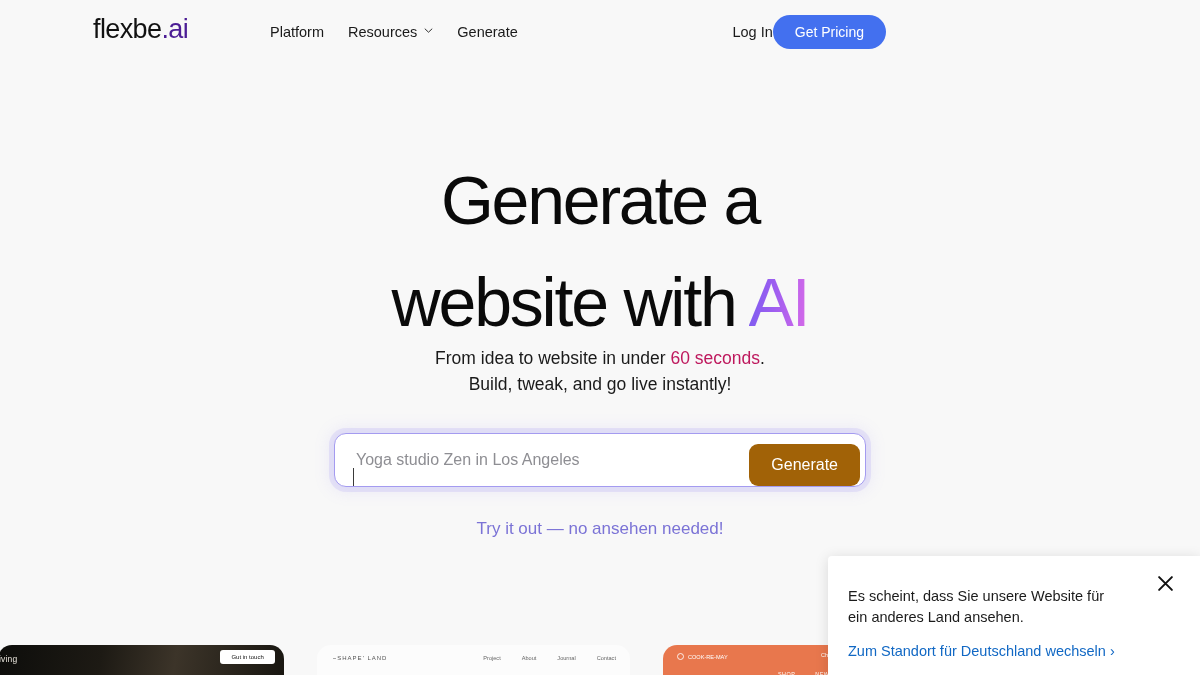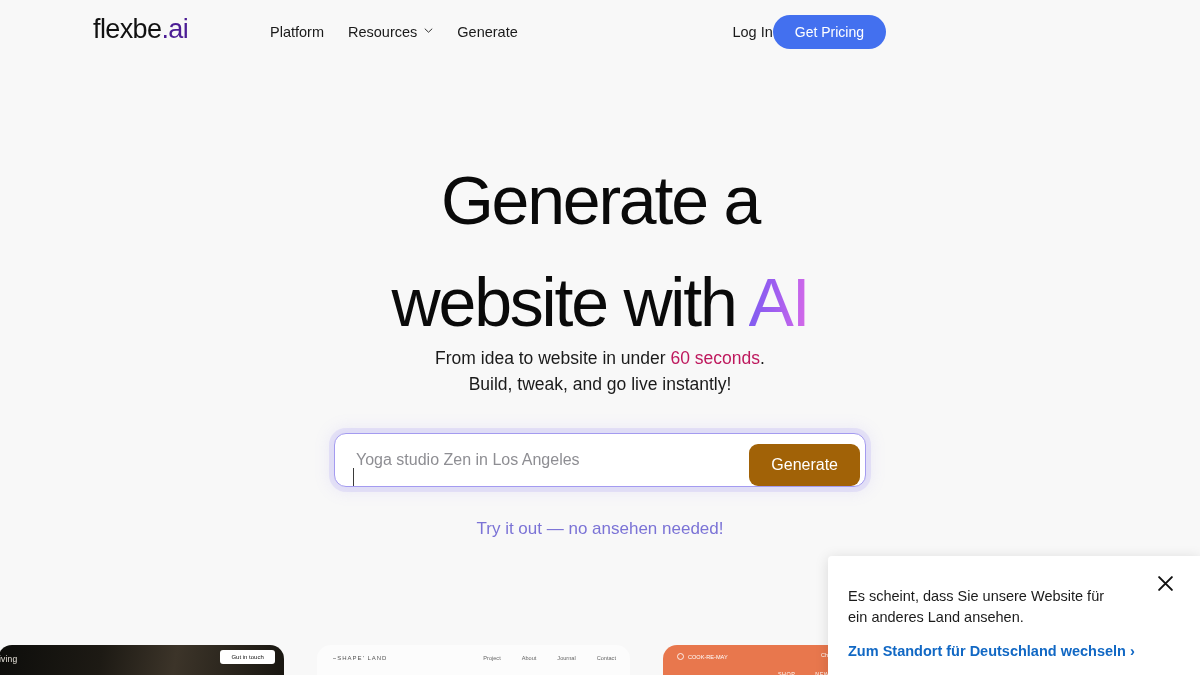--- a/index.html
+++ b/index.html
@@ -146,21 +146,21 @@
   .geo {
     position:absolute; right:0px; top:556px; width:372px;
     background:#fff; border-radius:4px 0 0 4px;
     box-shadow:0 2px 14px rgba(0,0,0,0.13);
     padding:30px 24px 22px 20px; z-index:60;
   }
   .geo-text {
     font-size:14.5px; line-height:21px; color:#1b1b1b; width:272px;
   }
   .geo-link {
-    margin-top:15px; font-size:14.5px; font-weight:700; color:#1168c4; cursor:pointer;
+    margin-top:15px; font-size:14.5px; font-weight:400; color:#1168c4; cursor:pointer;
   }
   .geo-close {
     position:absolute; right:24px; top:16px; width:22px; height:22px;
     cursor:pointer; display:flex; align-items:center; justify-content:center;
   }
   .geo-close svg { display:block; }
 </style>
 </head>
 <body>
 

